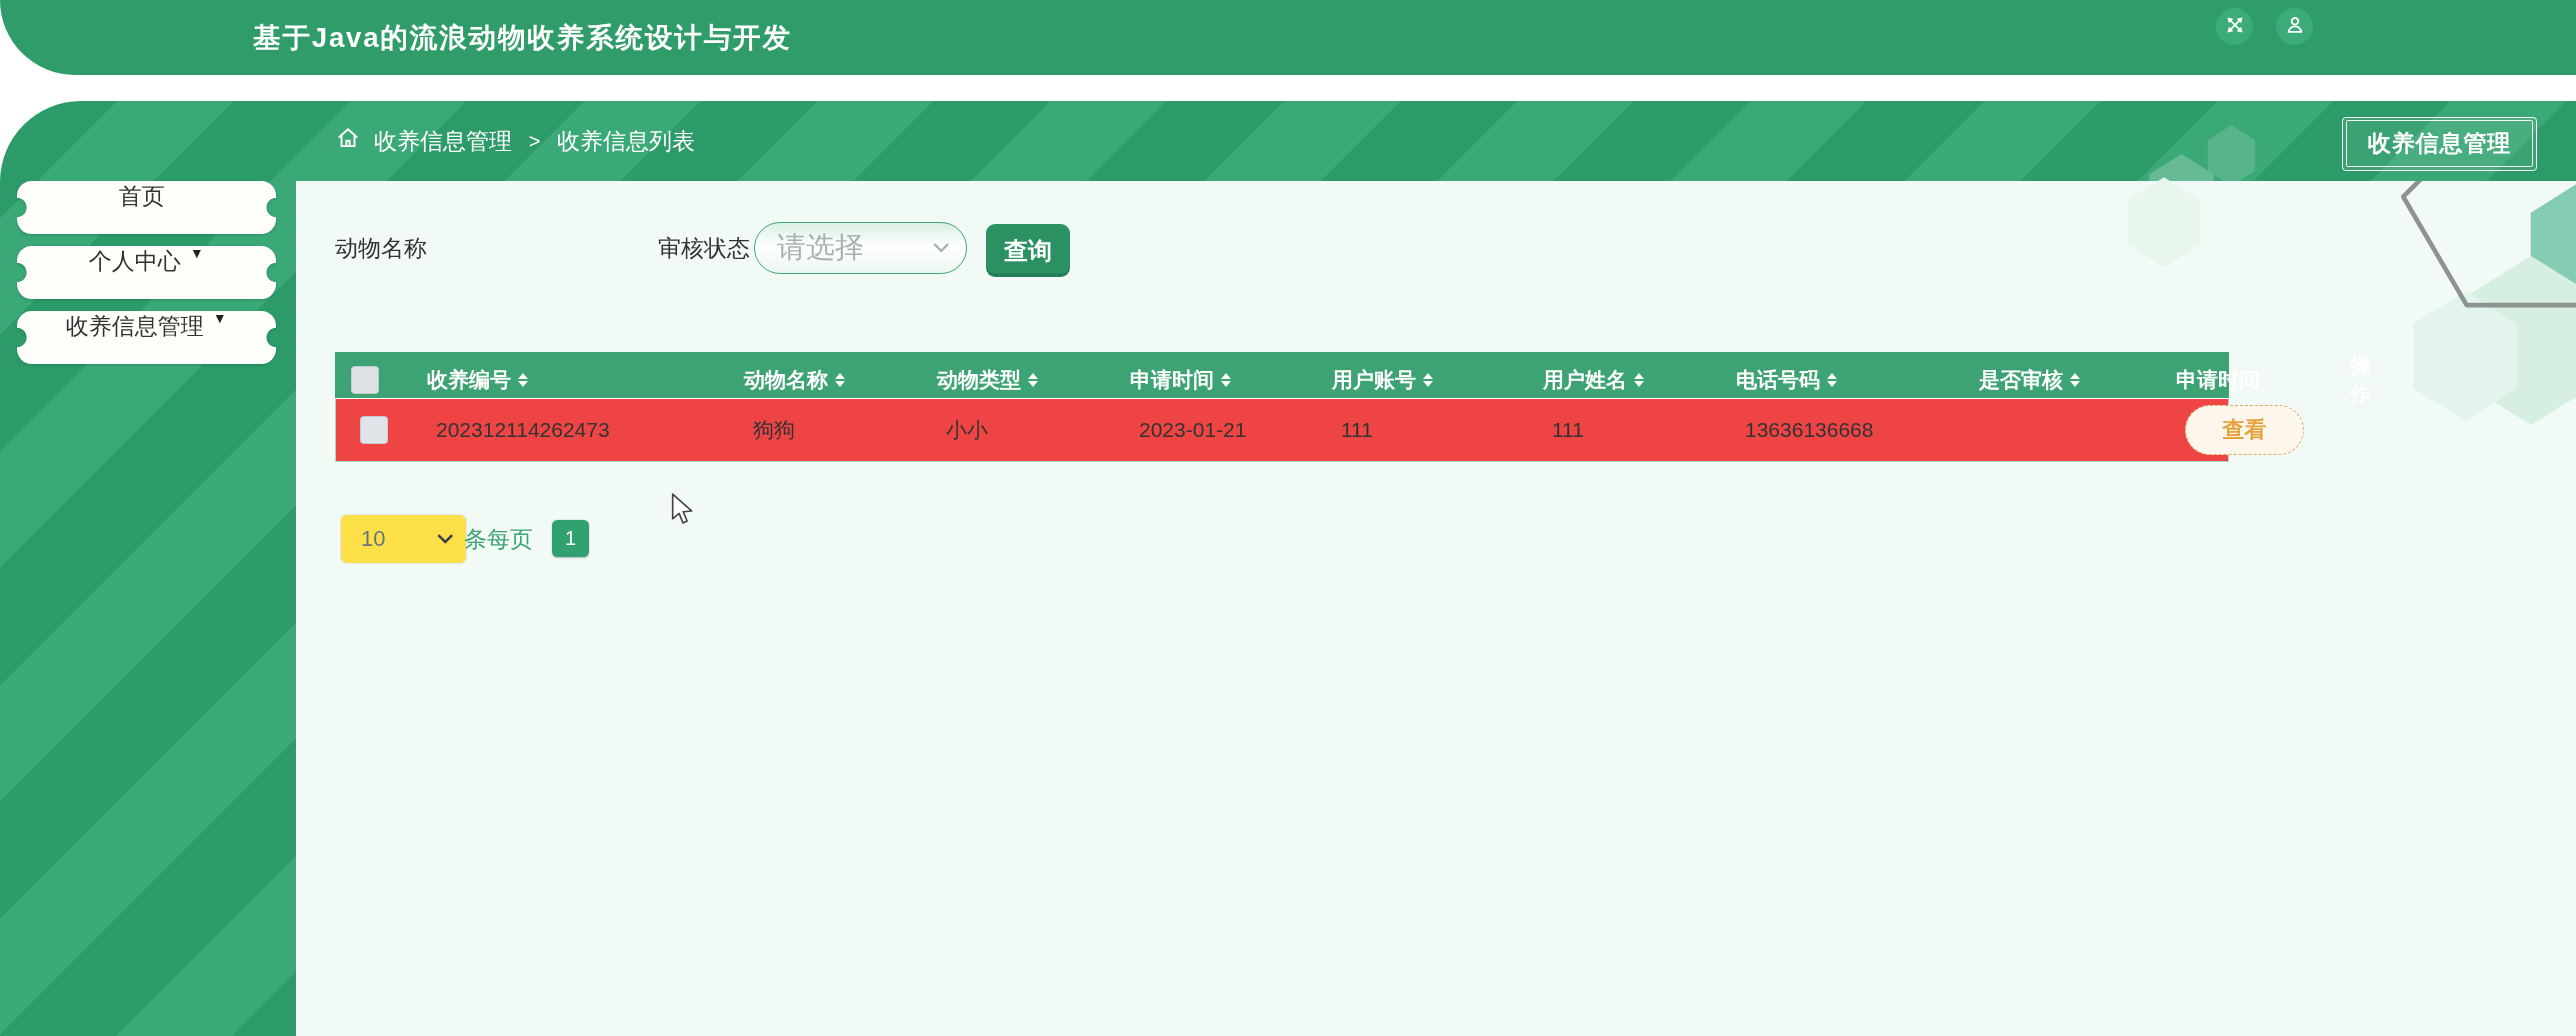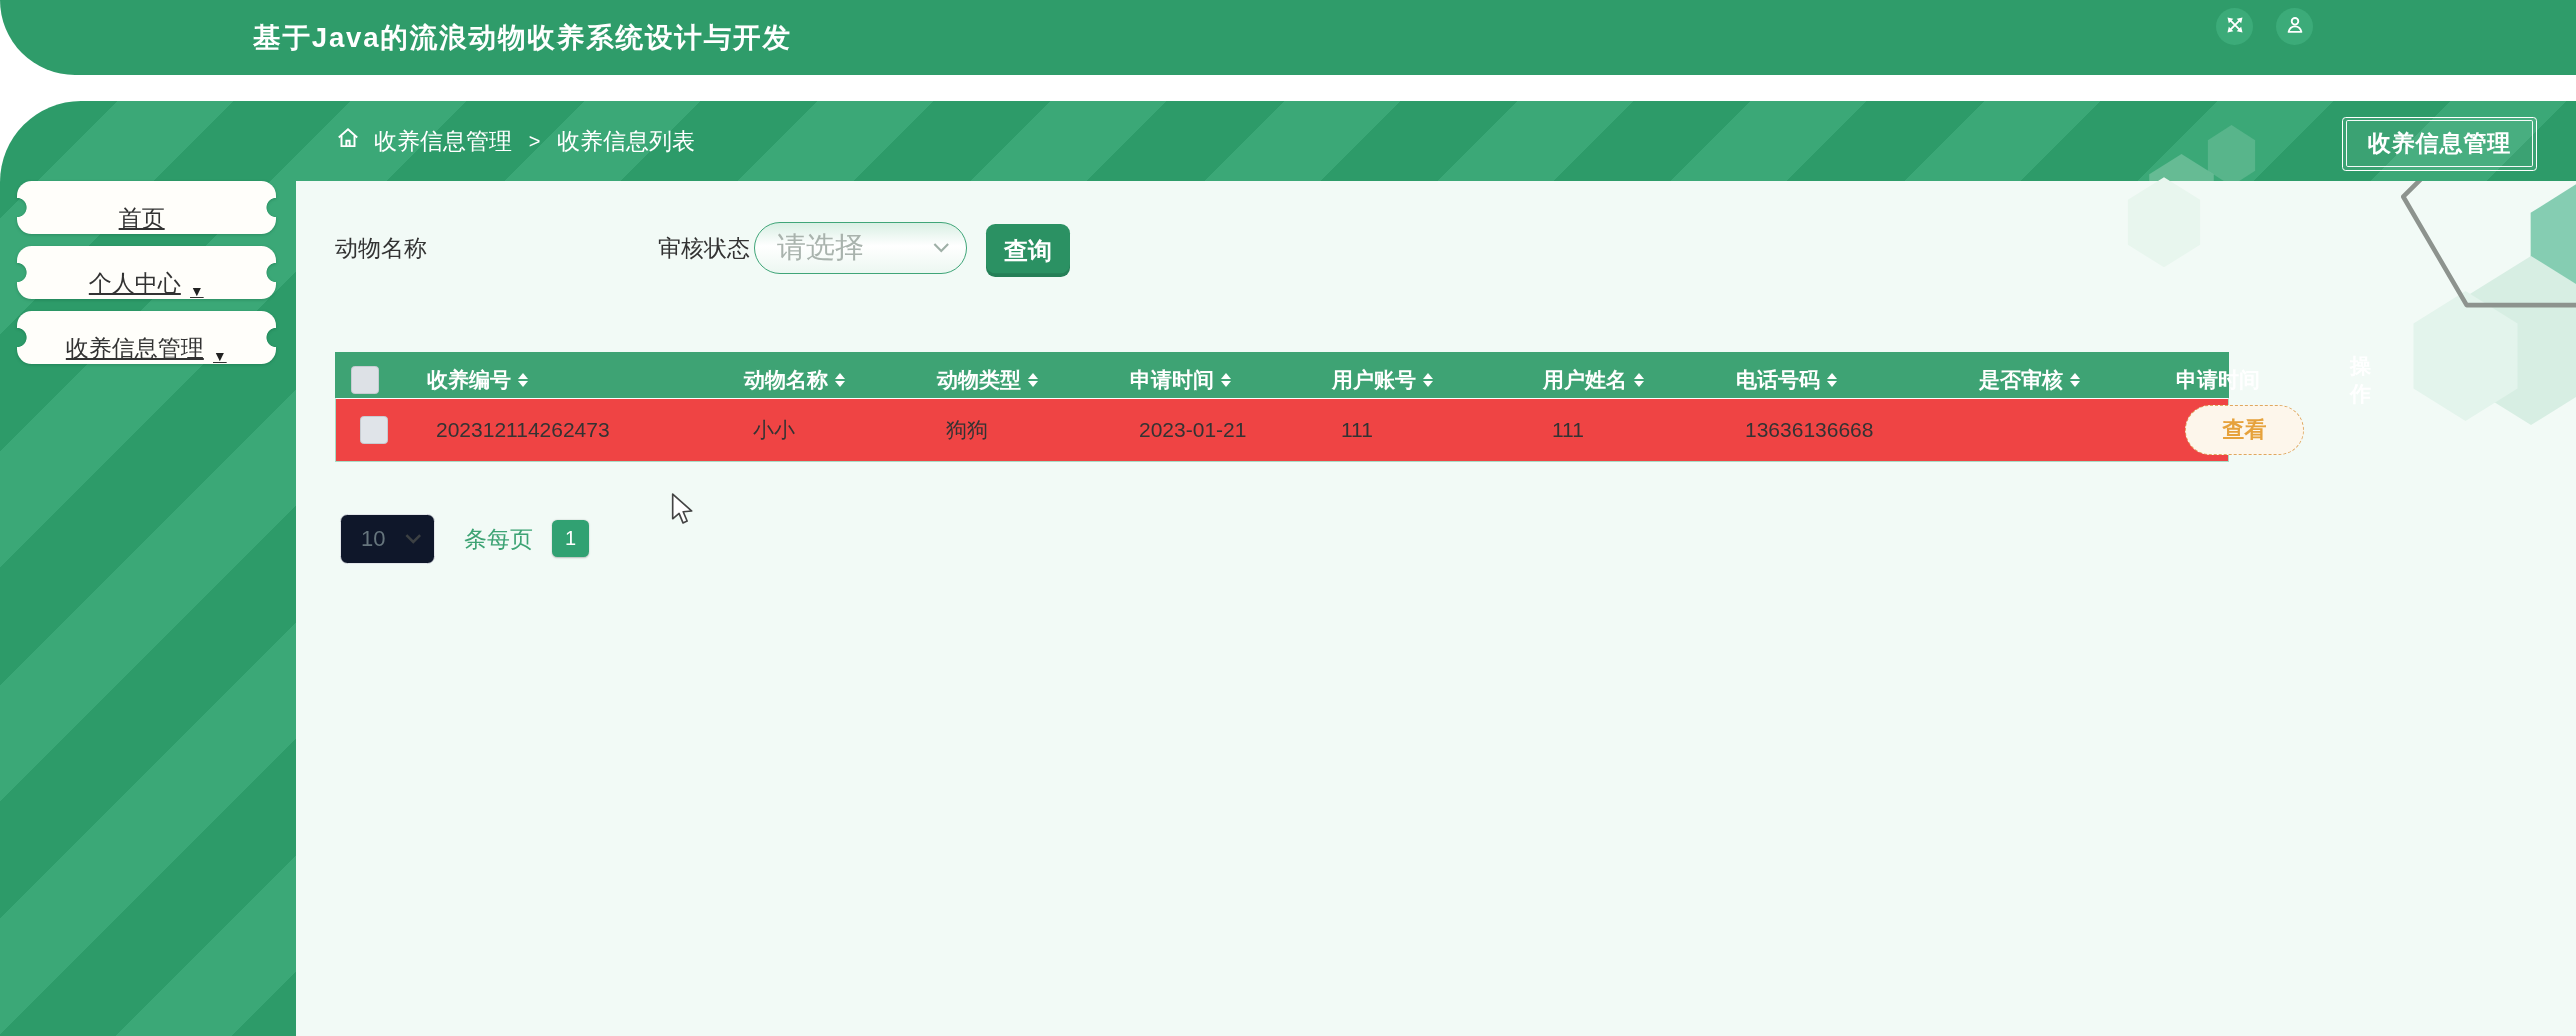--- a/index.html
+++ b/index.html
@@ -28,26 +28,26 @@
     display:flex;align-items:center;justify-content:center;cursor:pointer;}
   .tr-btn .inner{position:absolute;inset:2.8px;border:0.9px solid rgba(255,255,255,.95);border-radius:1.8px;}
   .tr-btn .lbl{color:#fff;font-size:23px;font-weight:bold;letter-spacing:0.9px;z-index:1;}
   
   .hex{clip-path:polygon(50% 0,93% 25%,93% 75%,50% 100%,7% 75%,7% 25%);position:absolute;}
   .hx-w1{left:2144px;top:53px;width:75px;height:81px;background:rgba(255,255,255,.22);}
   .hx-w2{left:2204px;top:24px;width:55px;height:61px;background:rgba(255,255,255,.15);}
   
   .sidebar{position:absolute;left:0;top:80px;width:296px;bottom:0;}
   .menu-item{position:relative;margin:0 20px 12px 16.5px;height:53px;border-radius:14.7px;
-    display:flex;align-items:flex-end;justify-content:center;gap:9.2px;
+    display:flex;align-items:flex-start;justify-content:center;gap:9.2px;
     font-size:23px;color:#333;cursor:pointer;
     background:
       radial-gradient(circle 10px at 0 50%,rgba(0,0,0,0) 9.2px,#fffefa 10px) left/51% 100% no-repeat,
       radial-gradient(circle 10px at 100% 50%,rgba(0,0,0,0) 9.2px,#fffefa 10px) right/51% 100% no-repeat;
-    filter:drop-shadow(0 1.8px 1.8px rgba(0,60,35,.25));text-decoration:underline;}
+    filter:drop-shadow(0 1.8px 1.8px rgba(0,60,35,.25));}
   .menu-item .caret{font-size:13.8px;color:#222;}
   
   .content{position:absolute;left:296px;top:80px;right:0;bottom:0;background:#f2faf6;}
   .hx-p1{left:2225px;top:-5.5px;width:138px;height:149px;background:#85cdb2;}
   .hx-p2{left:2156px;top:75px;width:158px;height:169px;background:#d7eee3;}
   .hx-p3{left:2109px;top:110px;width:121px;height:130px;background:#e3f4ec;}
   .hx-p4{left:1826px;top:-3.7px;width:84px;height:90px;background:#e8f6ee;}
   .deco-line{position:absolute;left:2020px;top:0;width:260px;height:184px;pointer-events:none;}
   
   .f-label{position:absolute;top:41px;height:52px;line-height:52px;font-size:23px;color:#333;}
@@ -76,21 +76,21 @@
   .trow{height:64px;background:#ef4444;color:#333;font-size:21px;border-top:1.8px solid #fbfefc;
     border-left:1.8px solid #a9dcc5;border-right:1.8px solid #a9dcc5;border-bottom:1.8px solid #a9dcc5;box-sizing:border-box;padding-left:8px;}
   .trow .td{display:flex;align-items:center;padding-left:32px;overflow:hidden;}
   .trow .td.ck{justify-content:center;padding-left:0;}
   .cbx{width:26px;height:26px;background:#e0e4e9;border:0.9px solid #c7ccd2;border-radius:3.7px;cursor:pointer;}
   .cbx.hd{background:#dde1e6;}
   .view-btn{width:119px;height:50px;border:1.8px dashed #e0a75f;border-radius:25px;background:#fdf6eb;
     color:#e6a23c;font-size:22px;display:flex;align-items:center;justify-content:center;cursor:pointer;box-sizing:border-box;font-weight:bold;}
   
   .pager{position:absolute;left:0;top:333px;width:100%;height:50px;}
-  .psel{position:absolute;left:44px;top:0;width:95px;height:50px;background:#0f172a;border:1.8px solid #e2e5e9;
+  .psel{position:absolute;left:44px;top:0;width:127px;height:50px;background:#fde047;border:1.8px solid #e2e5e9;
     border-radius:7.3px;box-sizing:border-box;display:flex;align-items:center;cursor:pointer;}
   .psel .val{margin-left:20px;font-size:22px;color:#66757d;flex:1;}
   .psel .chev{margin-right:13px;}
   .per-label{position:absolute;left:168px;top:0;line-height:50px;font-size:23px;color:#3da374;}
   .pg1{position:absolute;left:256px;top:6.4px;width:37px;height:37px;background:#31a172;border-radius:5.5px;
     color:#fff;font-size:20px;display:flex;align-items:center;justify-content:center;cursor:pointer;
     box-shadow:0 0.9px 1.8px rgba(0,0,0,.25);}
   
   .cursor{position:absolute;left:671px;top:493px;pointer-events:none;}
 </style>
@@ -249,22 +249,22 @@
         <div class="th">
           <span>操作</span>
         </div>
       </div>
 
       <div class="grid trow">
         <div class="td ck">
           <span class="cbx"></span>
         </div>
         <div class="td">202312114262473</div>
+        <div class="td">狗狗</div>
         <div class="td">小小</div>
-        <div class="td">狗狗</div>
         <div class="td">2023-01-21</div>
         <div class="td">111</div>
         <div class="td">111</div>
         <div class="td">13636136668</div>
         <div class="td"></div>
         <div class="td">
           <div class="view-btn">查看</div>
         </div>
       </div>
     </div>

